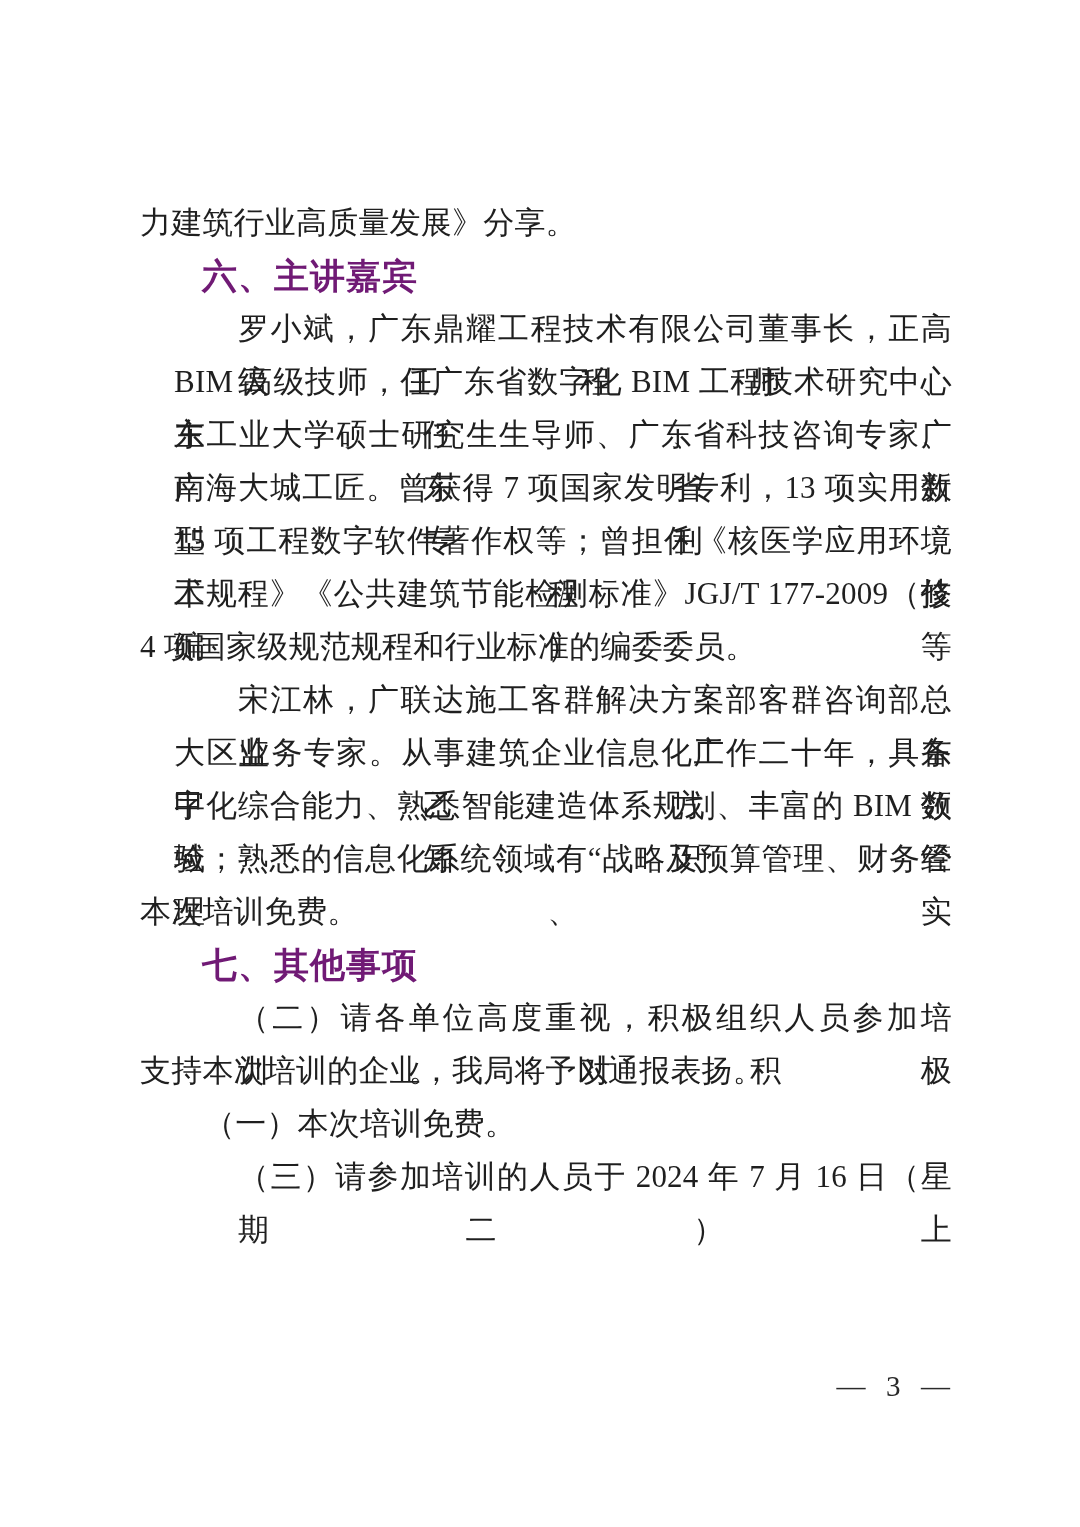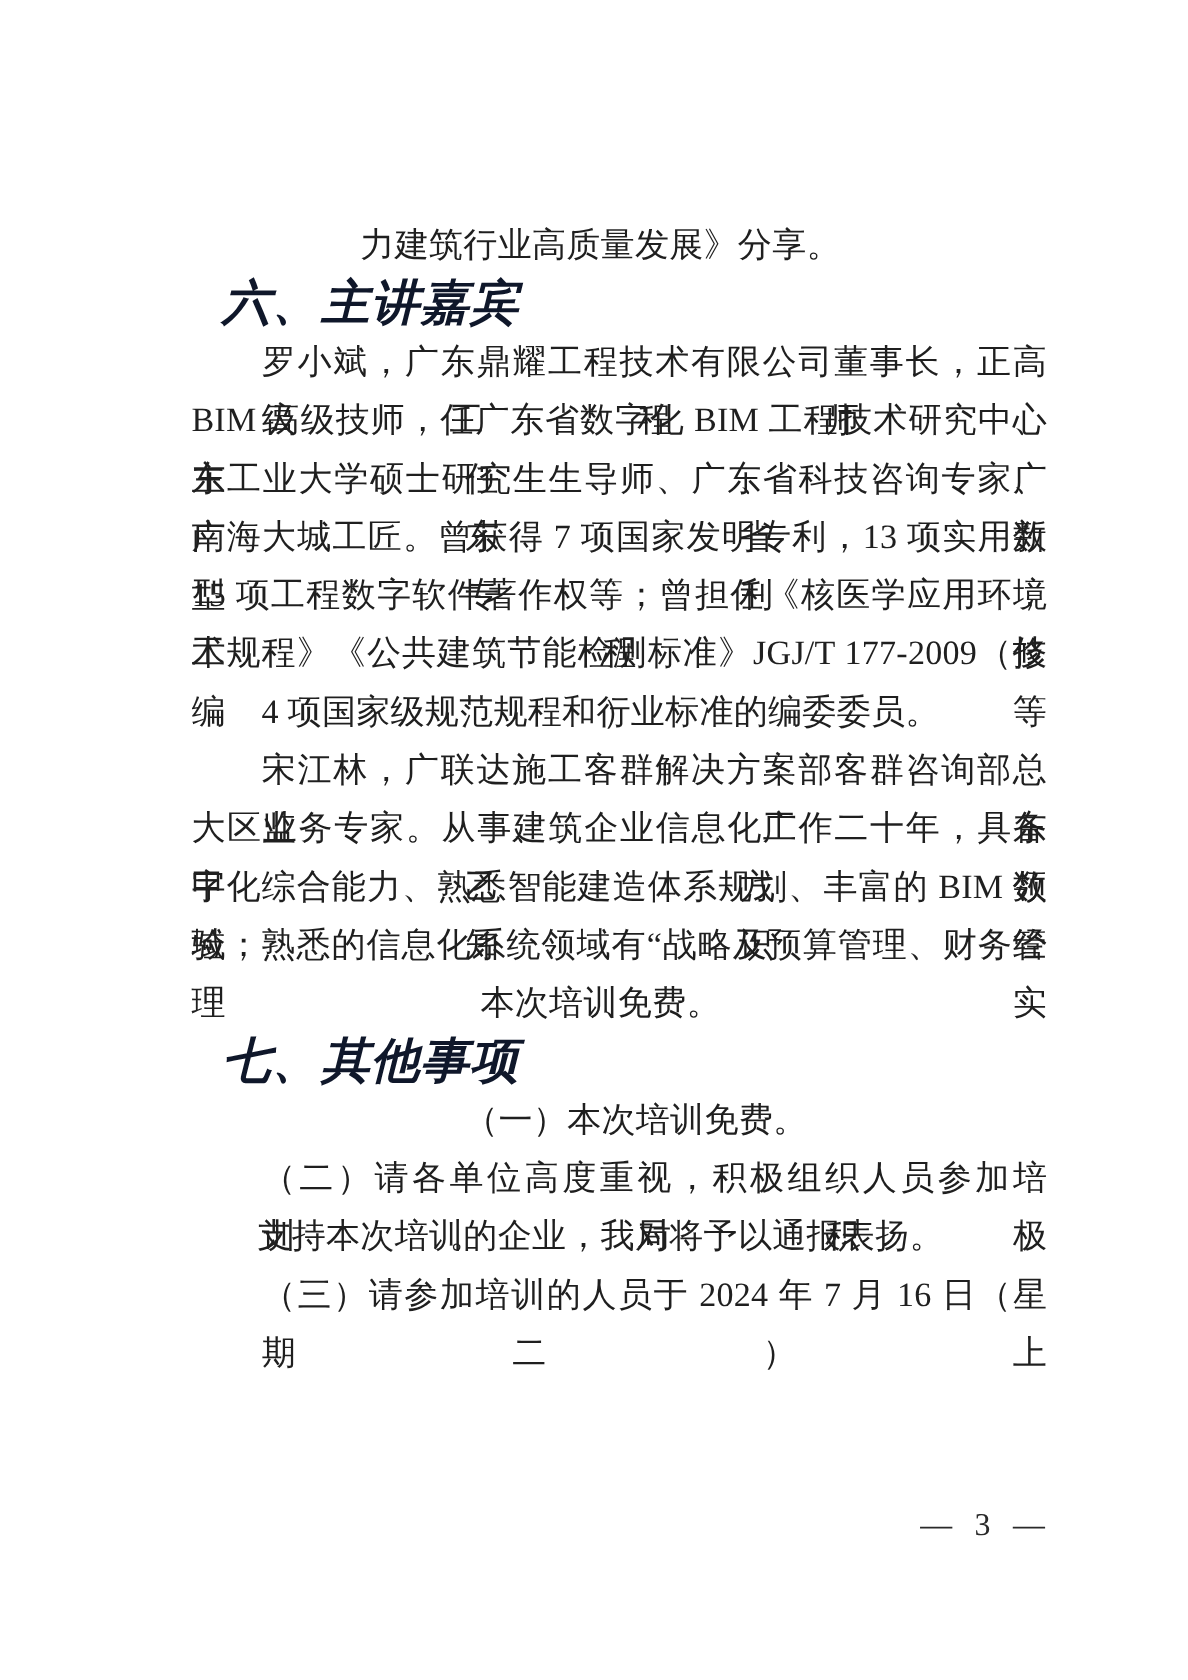--- a/index.html
+++ b/index.html
@@ -34,43 +34,42 @@
 
   
   .line {
     font-family: "Liberation Serif", "DejaVu Serif", serif;
     font-size: 31px;
     line-height: 53px;
     height: 53px;
     letter-spacing: 0.2px;
     color: #1f1f1f;
     white-space: pre;
-    text-align: center;
+    text-align: left;
   }
 
   .line.justify {
     text-align: justify;
     text-align-last: justify;
     white-space: normal;
     margin-left: 34px;
   }
 
   .indent2 { padding-left: 64px; }
 
   .heading {
     font-family: "Liberation Sans", "DejaVu Sans", sans-serif;
     font-weight: 700;
-    font-size: 44px;
+    font-size: 35px;
     line-height: 53px;
     height: 53px;
     padding-left: 62px;
     letter-spacing: 1px;
-    color: #0f172a;
+    color: #701a75;
     white-space: pre;
-    font-style: italic;
   }
 
   .footer {
     position: absolute;
     left: 0;
     top: 1370px;
     width: 952px;
     text-align: right;
     font-family: "Liberation Serif", "DejaVu Serif", serif;
     font-size: 29px;
@@ -104,26 +103,26 @@
       <div class="line justify indent2">宋江林，广联达施工客群解决方案部客群咨询部总监、广东</div>
       <div class="line justify">大区业务专家。从事建筑企业信息化工作二十年，具备甲乙方数</div>
       <div class="line justify">字化综合能力、熟悉智能建造体系规划、丰富的 BIM 领域知识经</div>
       <div class="line justify">验；熟悉的信息化系统领域有“战略及预算管理、财务管理、实</div>
       <div class="line">本次培训免费。</div>
     </div>
 
     <div class="heading">七、其他事项</div>
 
     <div>
-      <div class="line indent2">（一）本次培训免费。</div>
+      <div class="line justify indent2">（二）请各单位高度重视，积极组织人员参加培训。对积极</div>
+      <div class="line">支持本次培训的企业，我局将予以通报表扬。</div>
     </div>
 
     <div>
-      <div class="line justify indent2">（二）请各单位高度重视，积极组织人员参加培训。对积极</div>
-      <div class="line">支持本次培训的企业，我局将予以通报表扬。</div>
+      <div class="line indent2">（一）本次培训免费。</div>
     </div>
 
     <div>
       <div class="line justify indent2">（三）请参加培训的人员于 2024 年 7 月 16 日（星期二）上</div>
     </div>
 
   </div>
 
   <div class="footer">—  3  —</div>
 

